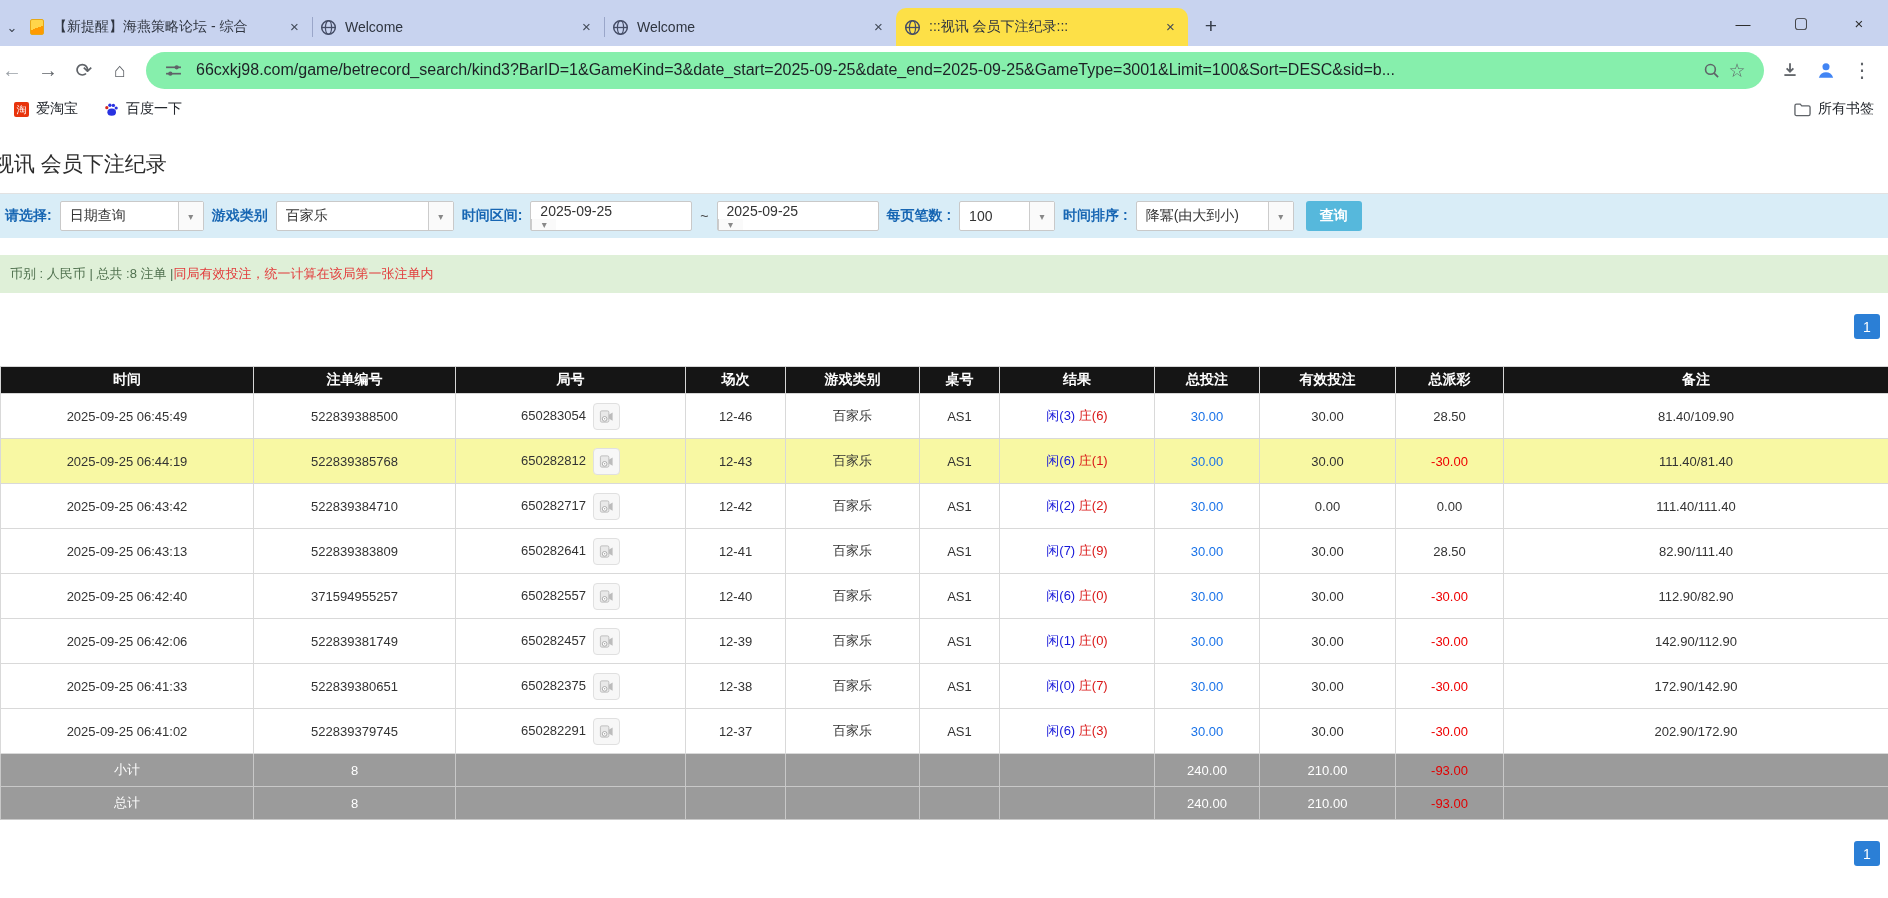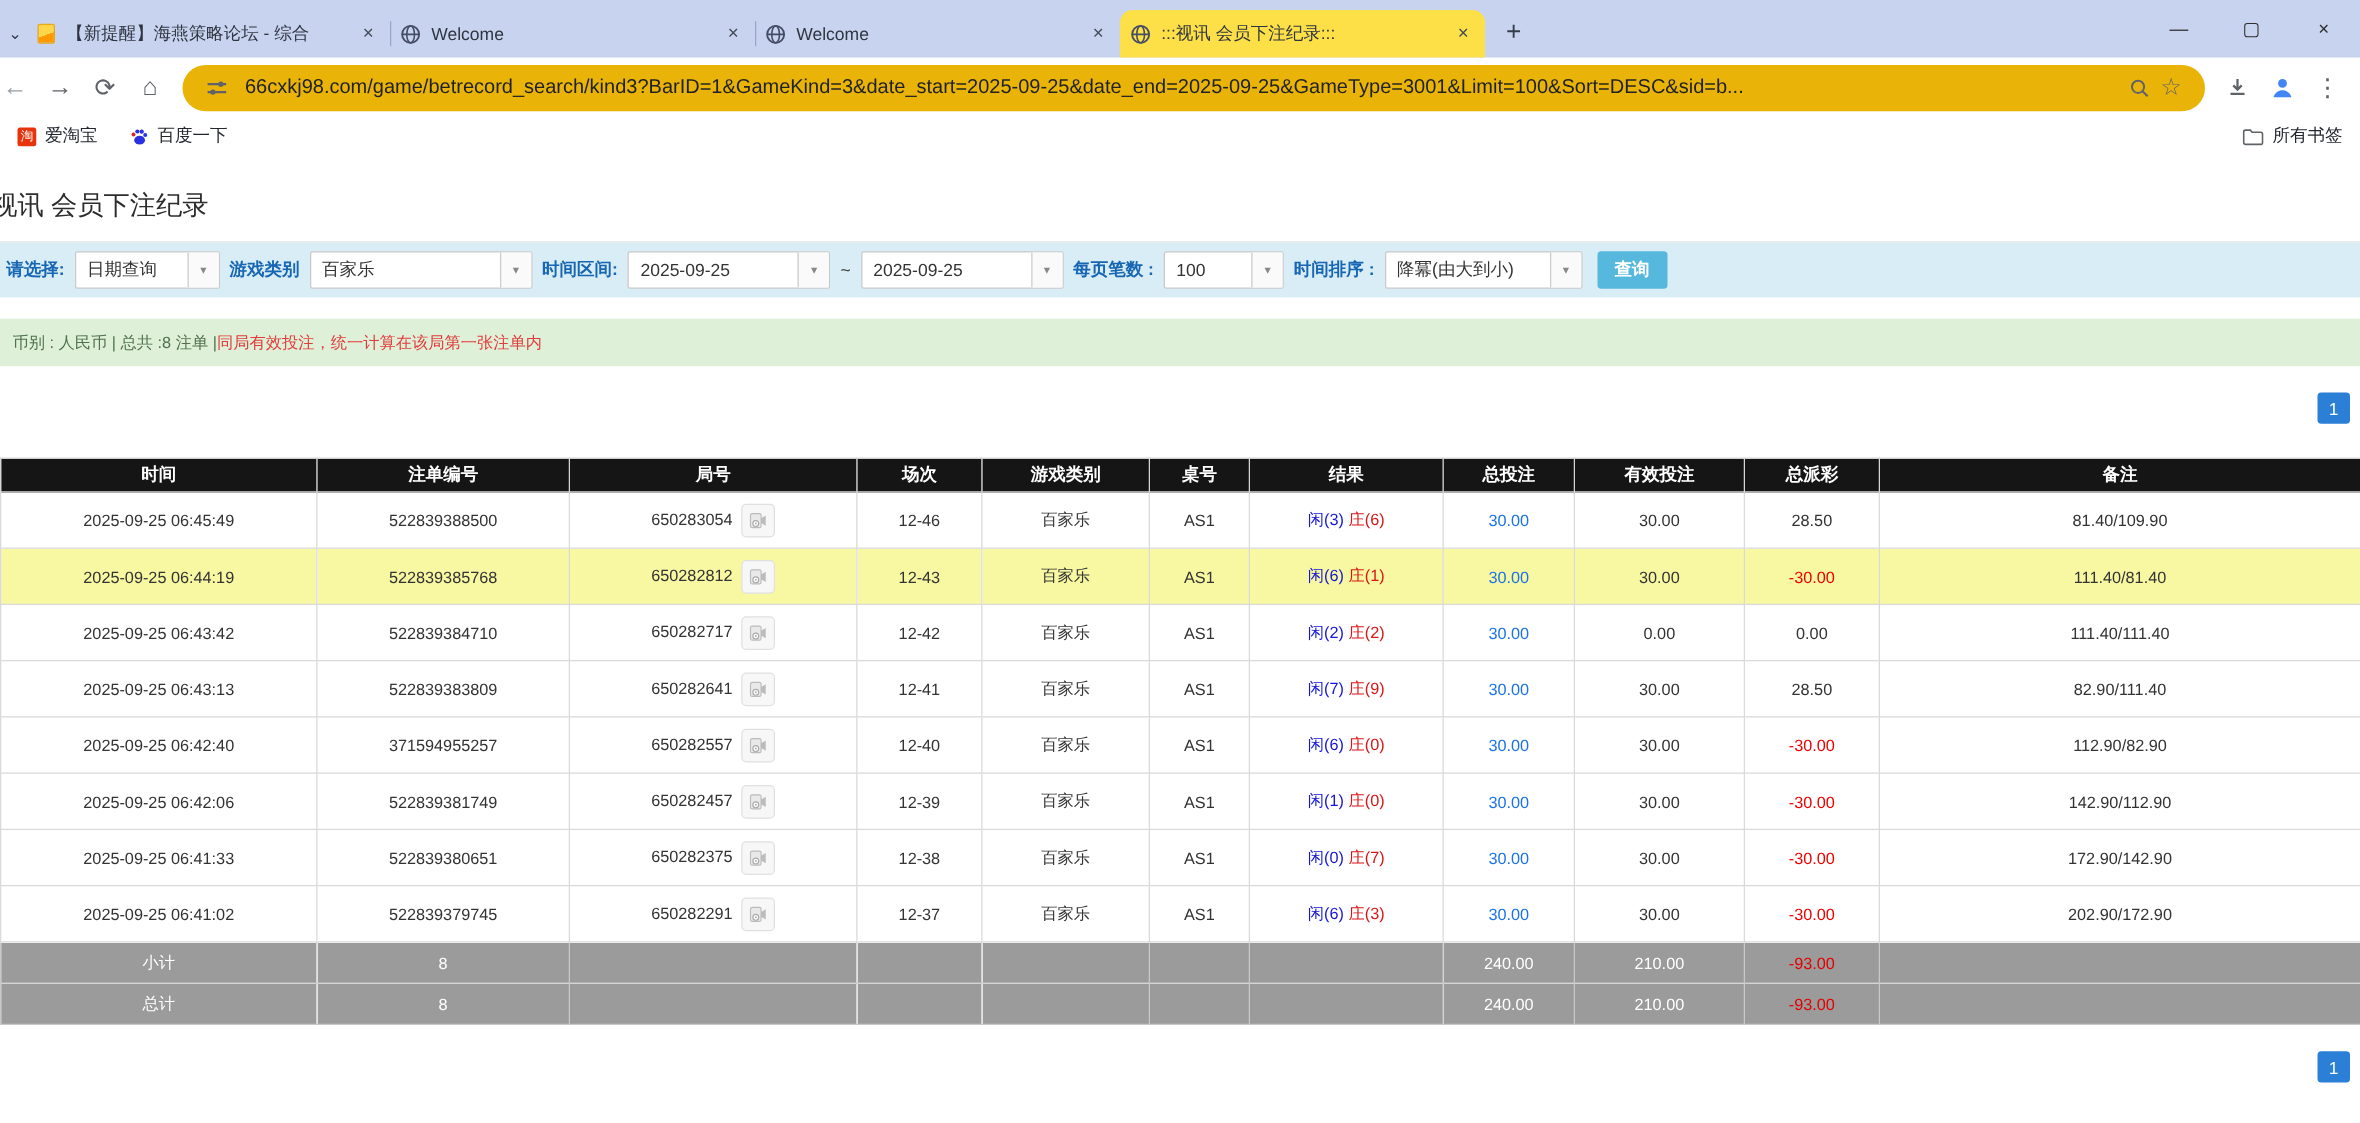--- a/index.html
+++ b/index.html
@@ -17,41 +17,41 @@
   .tab-title{flex:1;white-space:nowrap;overflow:hidden;margin:0 8px;}
   .tab-close{width:19px;height:19px;line-height:17px;text-align:center;border-radius:50%;color:#424a58;font-size:15px;flex:0 0 auto;}
   .newtab-btn{width:30px;height:30px;margin:0 0 5px 8px;font-size:21px;color:#353c49;display:flex;align-items:center;justify-content:center;border-radius:50%;}
   .win-controls{position:absolute;right:0;top:0;height:46px;display:flex;}
   .win-btn{width:58px;height:100%;display:flex;align-items:center;justify-content:center;font-size:15px;color:#2e2e2e;}
 
   
   .toolbar{height:48px;background:#fff;display:flex;align-items:center;padding:0 8px;}
   .nav-icon{width:36px;height:36px;display:flex;align-items:center;justify-content:center;font-size:20px;color:#5f6368;border-radius:50%;flex:0 0 auto;}
   .nav-icon.dis{color:#9aa0a6;}
-  .url-pill{flex:1;height:37px;background:#eab308;border-radius:19px;display:flex;align-items:center;padding:0 14px;margin:0 8px;min-width:0;}
+  .url-pill{flex:1;height:37px;background:#86efac;border-radius:19px;display:flex;align-items:center;padding:0 14px;margin:0 8px;min-width:0;}
   .url-text{flex:1;font-size:16px;color:#1e2126;white-space:nowrap;overflow:hidden;margin-left:10px;}
   .pill-icon{width:26px;height:26px;display:flex;align-items:center;justify-content:center;color:#5f6368;flex:0 0 auto;font-size:17px;}
   .right-icons{display:flex;align-items:center;flex:0 0 auto;}
 
   
   .bookmarks-bar{height:30px;background:#fff;display:flex;align-items:center;padding:0 14px;font-size:14px;color:#23272d;}
   .bm-item{display:flex;align-items:center;gap:7px;margin-right:26px;}
   .fav-taobao{width:15px;height:15px;background:#e8340c;border-radius:2px;color:#fff;font-size:10px;line-height:15px;text-align:center;}
   .bm-right{margin-left:auto;display:flex;align-items:center;gap:7px;}
 
   
   .content{background:#fff;}
   .page-title{font-size:21px;color:#2c2c2c;font-weight:400;margin:26px 0 15px -7px;}
   .divider{border:none;border-top:1px solid #e2e2e2;}
   .filter-bar{background:#d9edf7;padding:7px 5px;display:flex;align-items:center;gap:8px;font-size:14px;}
   .f-label{color:#1766b3;font-weight:bold;white-space:nowrap;}
   .select{background:#fff;border:1px solid #c9c9c9;height:30px;display:flex;align-items:stretch;border-radius:2px;flex:0 0 auto;}
   .select .val{padding:0 9px;flex:1;font-size:14px;color:#333;white-space:nowrap;display:flex;align-items:center;}
   .select .arrow{width:25px;border-left:1px solid #ccc;background:#fafafa;display:flex;align-items:center;justify-content:center;color:#888;font-size:10px;}
-  .w140{width:116px;} .w175{width:178px;} .w160{width:162px;} .w95{width:96px;} .w155{width:158px;}
+  .w140{width:144px;} .w175{width:178px;} .w160{width:162px;flex-direction:column;} .w95{width:96px;} .w155{width:158px;}
   .tilde{color:#444;}
   .btn-search{background:#56b8dc;color:#fff;border:none;height:30px;padding:0 14px;border-radius:3px;font-size:14px;font-weight:bold;margin-left:4px;cursor:pointer;}
 
   .summary-bar{margin-top:17px;background:#dff0d8;height:38px;display:flex;align-items:center;padding:0 10px;font-size:13px;}
   .summary-left{color:#50714f;}
   .summary-right{color:#e23b3b;}
 
   .pagination{display:flex;justify-content:flex-end;padding-right:8px;margin-top:21px;}
   .page-btn{min-width:26px;height:25px;background:#2b7fd6;color:#fff;display:flex;align-items:center;justify-content:center;font-size:14px;border-radius:3px;cursor:pointer;}
 

